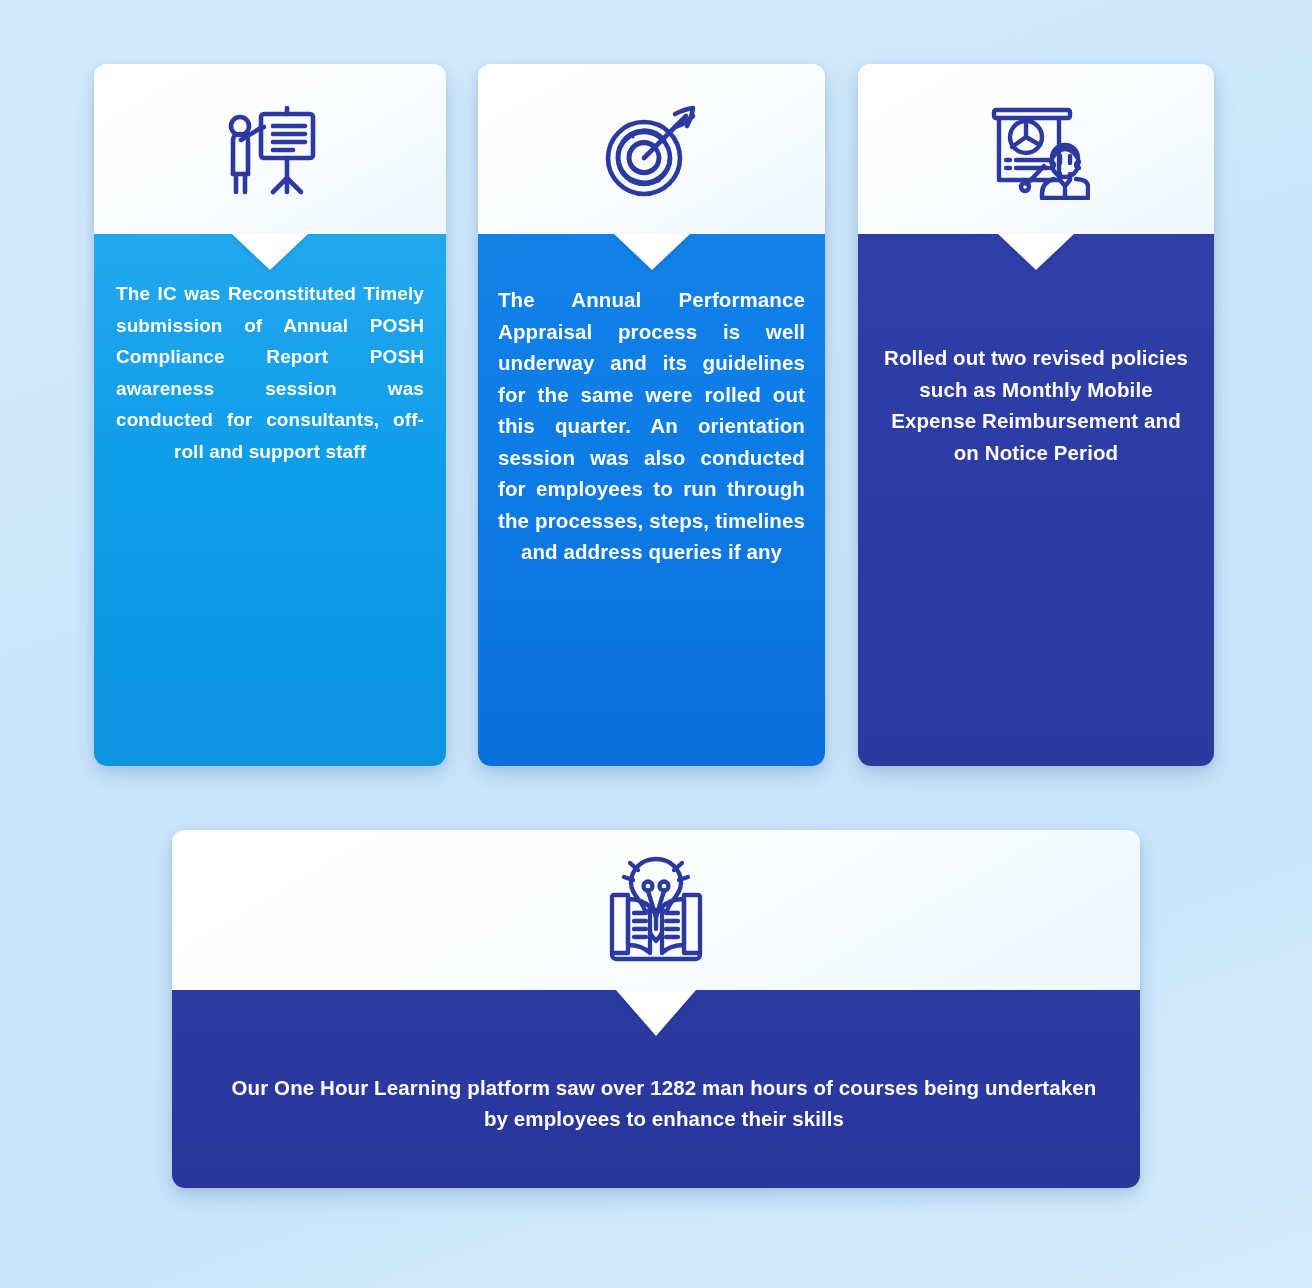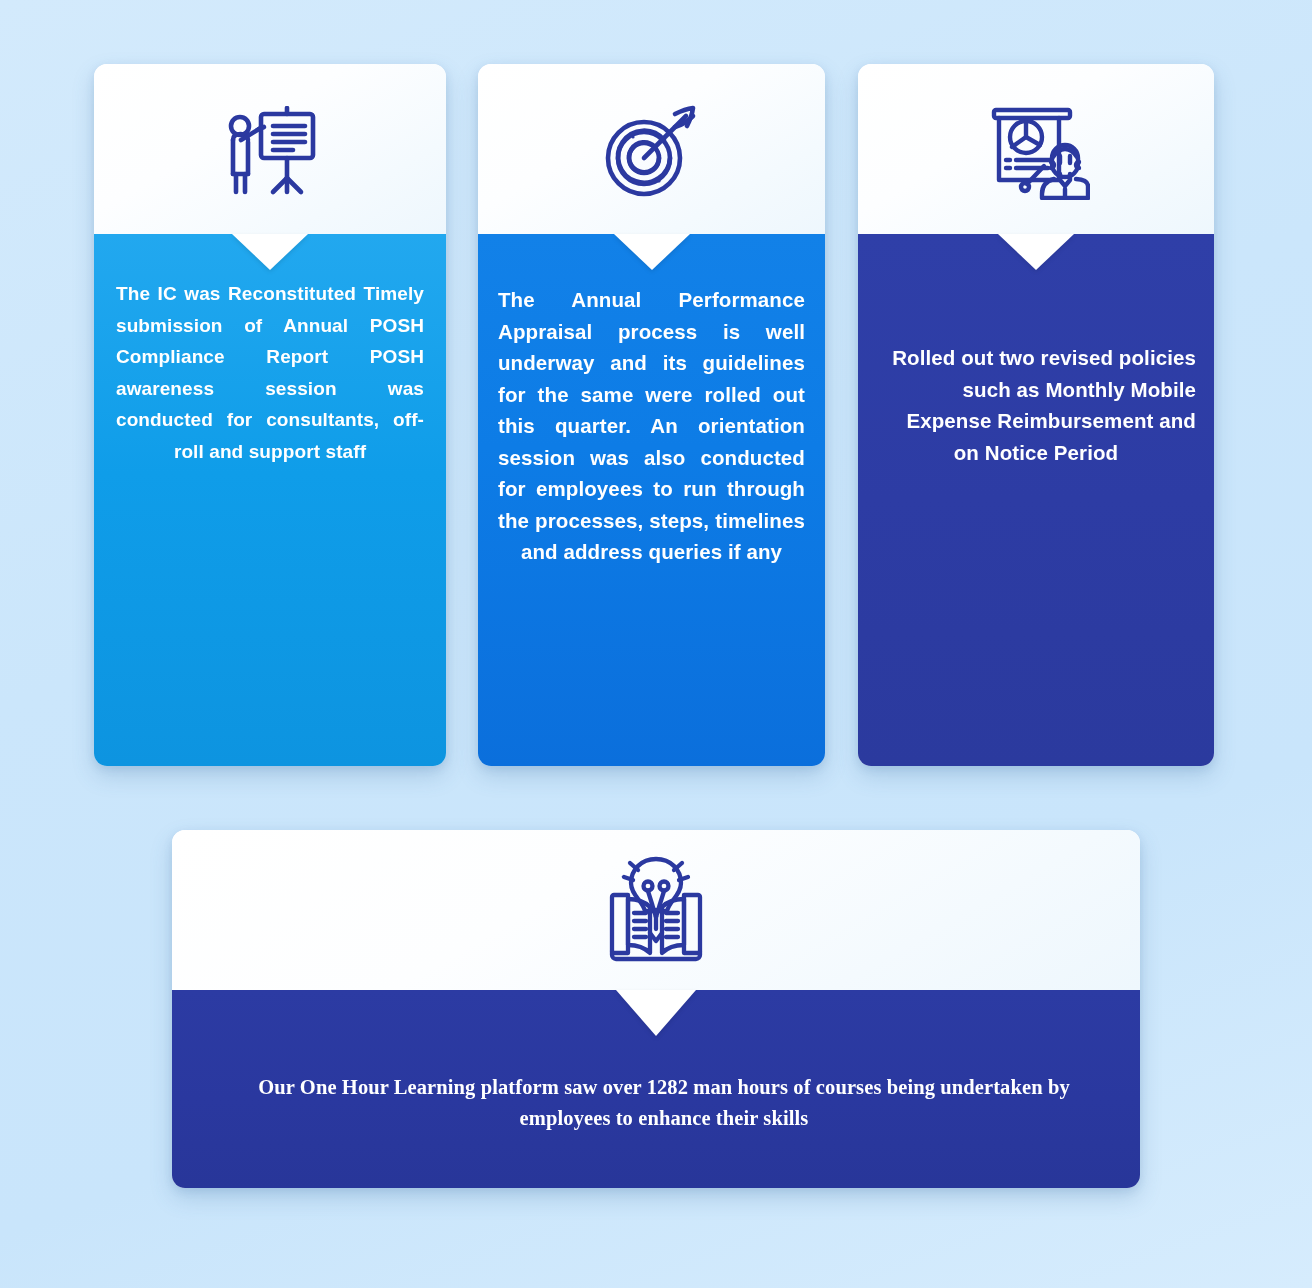--- a/index.html
+++ b/index.html
@@ -109,21 +109,21 @@
   #card-3 .card-head { height: 170px; }
   #card-3 .icon-wrap { top: 40px; }
   #card-3 .card-body {
     height: 532px;
     background: linear-gradient(180deg, #2f3fa8 0%, #2d3ca4 50%, #2b3a9e 100%);
   }
   #card-3 .card-text {
     padding: 108px 18px 0 18px;
     font-size: 20.5px;
     line-height: 31.5px;
-    text-align: right;
+    text-align: center;
     text-align-last: center;
   }
 
   
   #card-4 { left: 172px; top: 830px; width: 968px; height: 358px; }
   #card-4 .card-head { height: 160px; }
   #card-4 .icon-wrap { top: 25px; }
   #card-4 .card-body {
     height: 198px;
     background: linear-gradient(180deg, #2c3ba3 0%, #2a389f 55%, #283699 100%);
@@ -132,21 +132,20 @@
     border-left: 40px solid transparent;
     border-right: 40px solid transparent;
     border-top: 46px solid #ffffff;
   }
   #card-4 .card-text {
     padding: 82px 40px 0 56px;
     font-size: 20.5px;
     line-height: 31px;
     text-align: center;
     text-align-last: center;
-    font-family: Liberation Serif, serif;
   }
 
   .ic { display: block; }
 </style>
 </head>
 <body>
 
 <div class="board">
 
   <div class="card" id="card-1">

